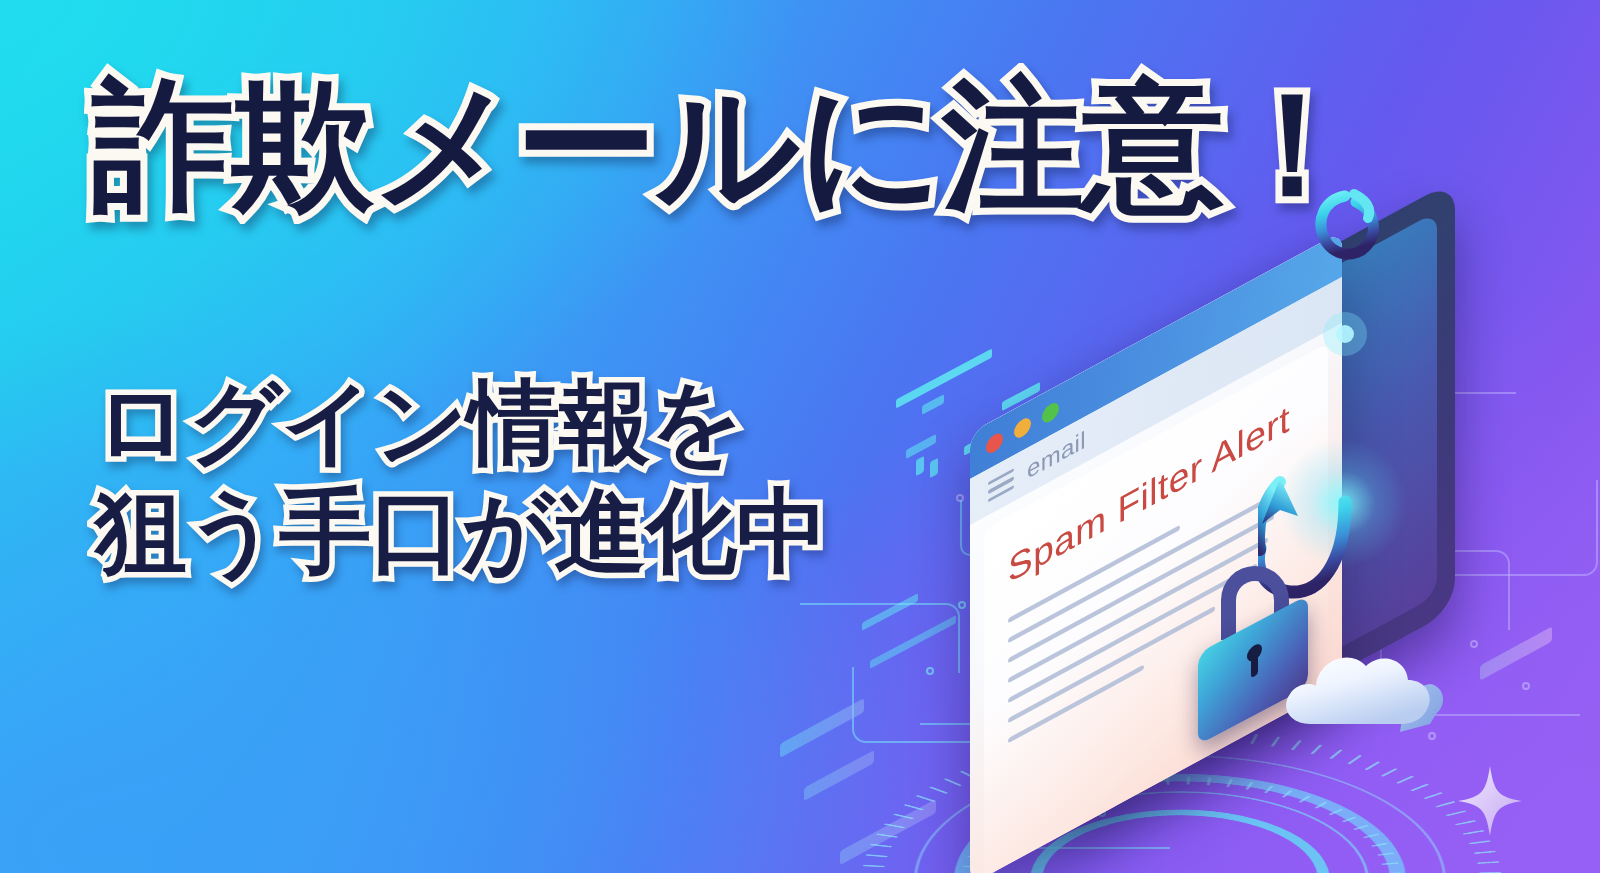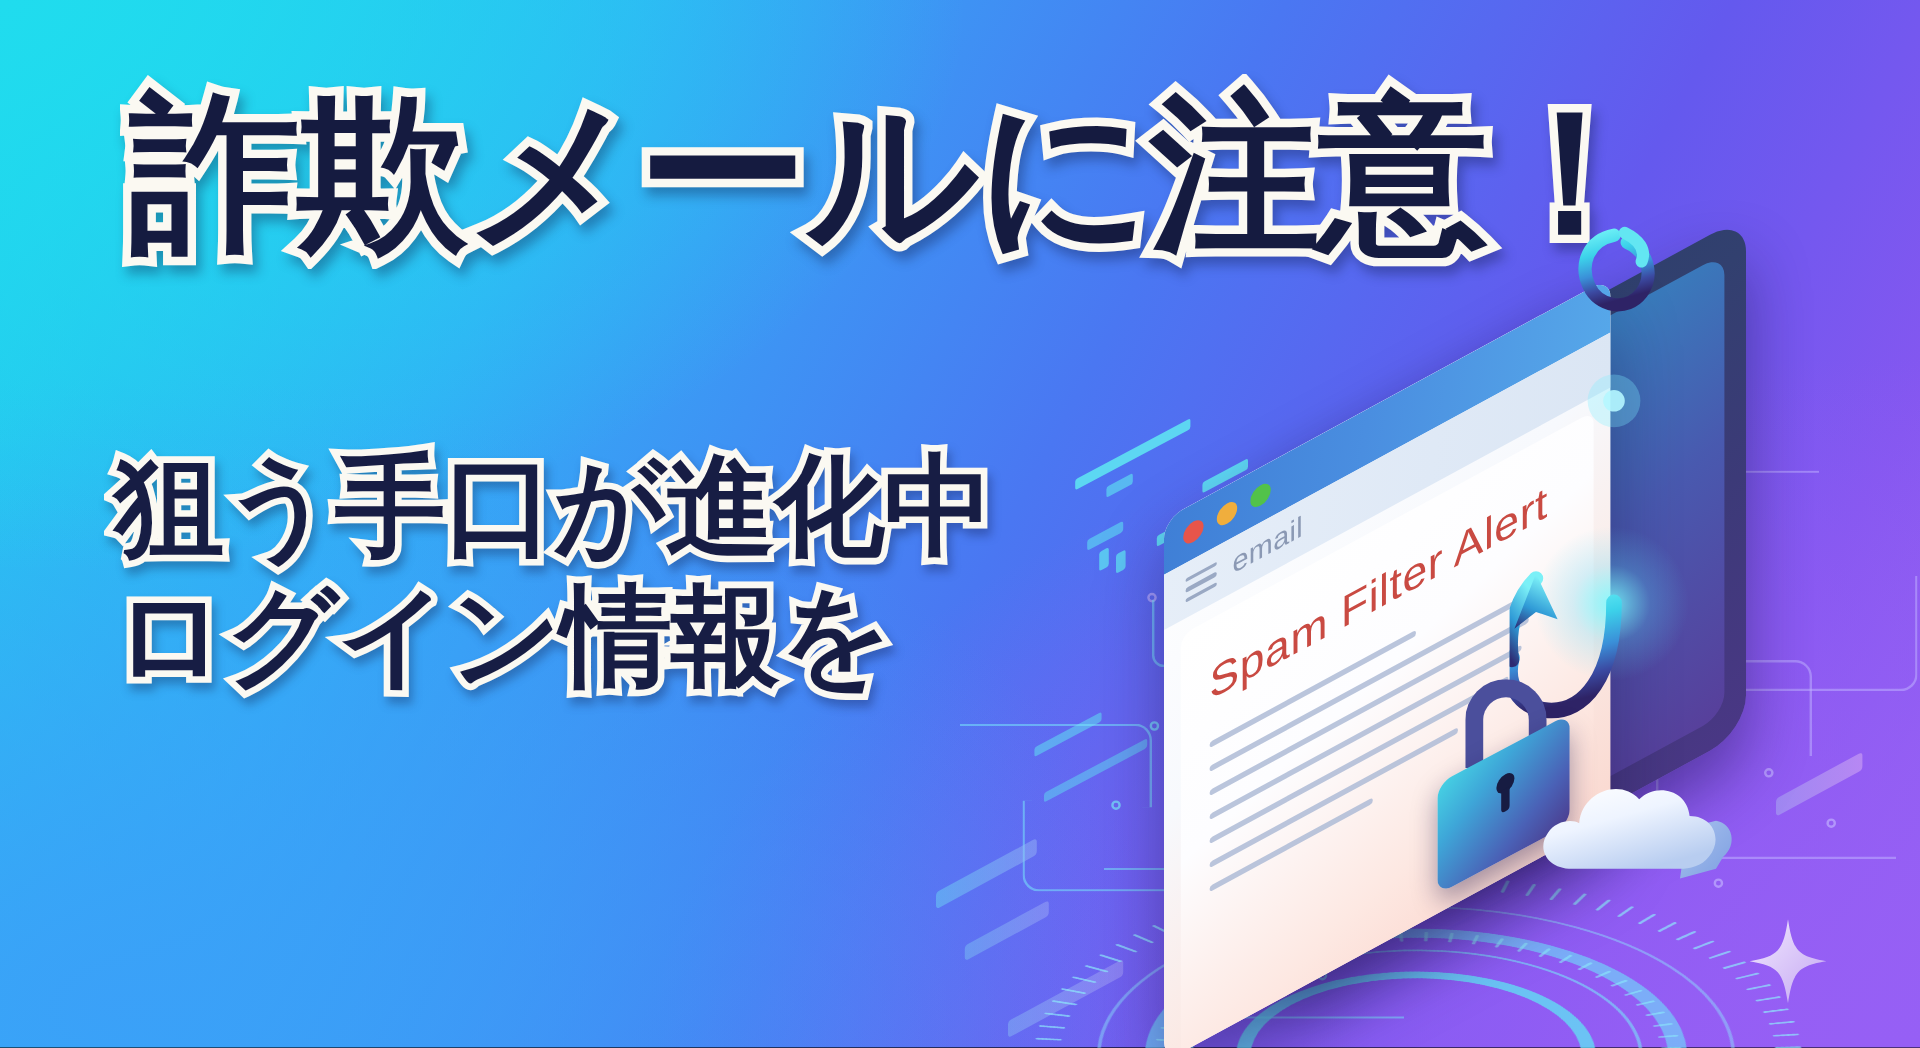--- a/index.html
+++ b/index.html
@@ -80,21 +80,20 @@
   #headline {
     position:absolute; left:92px; top:74px;
     font-size:142px; line-height:1.0;
     font-weight:700;
     letter-spacing:-2px;
     color:#151b40;
     white-space:nowrap;
     -webkit-text-stroke:14px #fbf9f2;
     paint-order:stroke fill;
     filter:drop-shadow(4px 7px 5px rgba(10,18,60,.33));
-    margin-left:16px;
   }
 
   #subtitle {
     position:absolute; left:95px; top:368px;
     font-size:92px; line-height:1.18;
     font-weight:700;
     letter-spacing:-1px;
     color:#171d44;
     -webkit-text-stroke:11px #fbf9f2;
     paint-order:stroke fill;
@@ -362,22 +361,22 @@
         <div class="tick" style="height: 22px; transform-origin: 50% 320px; transform: rotate(343.636deg); opacity: 0.8;"></div>
         <div class="tick" style="height: 22px; transform-origin: 50% 320px; transform: rotate(347.727deg); opacity: 0.8;"></div>
         <div class="tick" style="height: 22px; transform-origin: 50% 320px; transform: rotate(351.818deg); opacity: 0.8;"></div>
         <div class="tick" style="height: 22px; transform-origin: 50% 320px; transform: rotate(355.909deg); opacity: 0.8;"></div>
       </div>
   </div>
 
   <div id="headline">詐欺メールに注意！</div>
 
   <div id="subtitle">
+    <span class="sline">ログイン情報を</span>
     <span class="sline">狙う手口が進化中</span>
-    <span class="sline">ログイン情報を</span>
   </div>
 
   <div id="illustration">
 
     <div id="back-monitor">
       <div id="back-monitor-screen"></div>
     </div>
 
     <div id="browser">
       <div id="titlebar">

